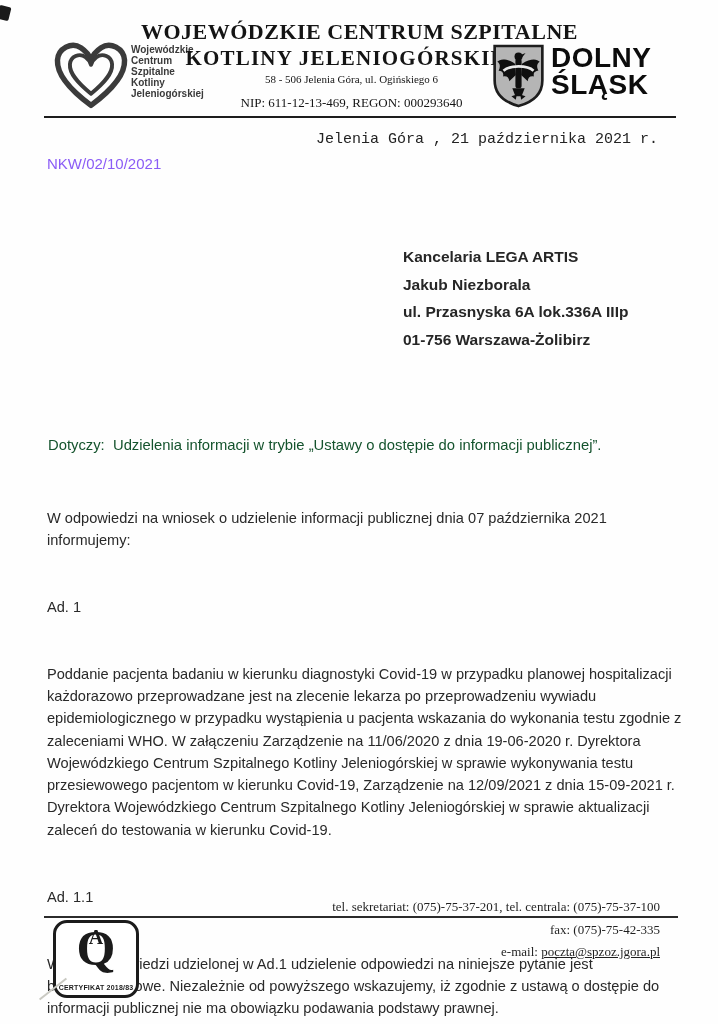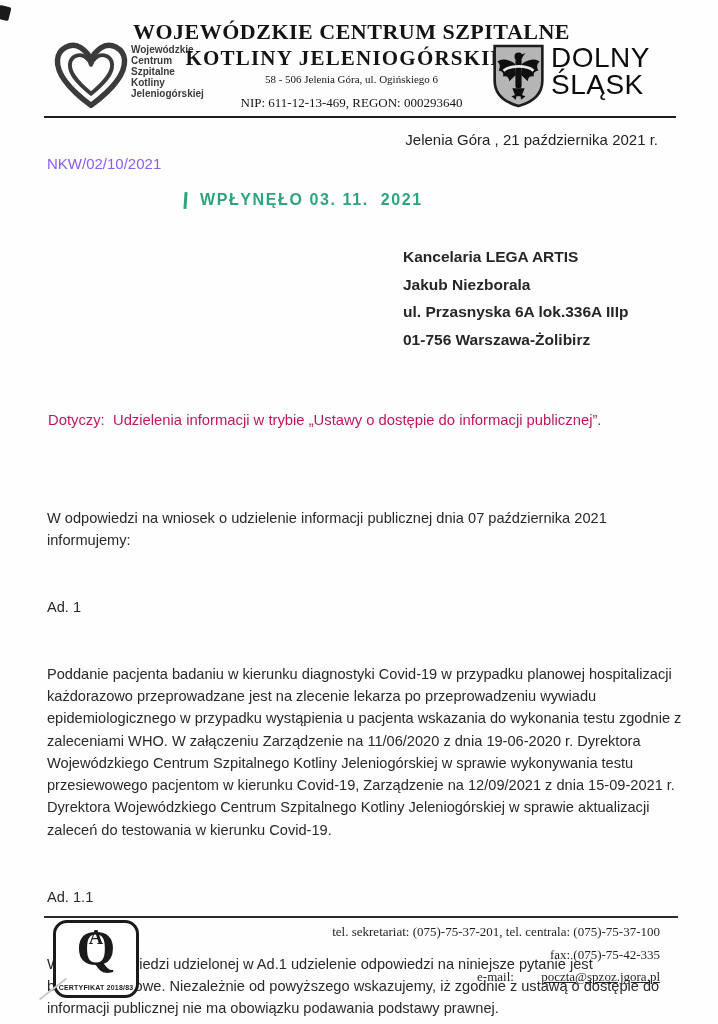--- a/index.html
+++ b/index.html
@@ -9,48 +9,48 @@
     margin:0 auto;
   }
   
   .artifact-tl{position:absolute;left:-2px;top:6px;width:12px;height:14px;background:#1a1a1a;transform:rotate(14deg);border-radius:2px;}
   .pencil-mark{position:absolute;left:36px;top:988px;width:34px;height:2px;background:#c9c9c2;transform:rotate(-38deg);}
 
   
   .heart-logo{position:absolute;left:52px;top:38px;}
   .logo-caption{position:absolute;left:131px;top:44px;font-size:10px;font-weight:bold;line-height:11px;color:#3a3a3a;white-space:pre;}
   .org-block{position:absolute;left:125px;right:140px;top:19px;text-align:center;font-family:"Liberation Serif",serif;color:#141414;}
-  .org-line1{font-size:22px;font-weight:bold;letter-spacing:.5px;}
+  .org-line1{font-size:22px;font-weight:bold;letter-spacing:.5px;text-align:right;}
   .org-line2{font-size:21px;font-weight:bold;letter-spacing:1.2px;margin-top:1px;}
   .org-address{font-size:11px;margin-top:2px;}
   .org-reg{font-size:13px;margin-top:10px;}
   .crest{position:absolute;left:492px;top:43px;}
-  .region{position:absolute;left:551px;top:44px;font-weight:normal;font-size:28px;line-height:27px;color:#0c0c0c;letter-spacing:.5px;}
+  .region{position:absolute;left:551px;top:44px;font-weight:bold;font-size:28px;line-height:27px;color:#0c0c0c;letter-spacing:.5px;}
   .header-rule{position:absolute;left:44px;right:42px;top:116px;height:2px;background:#1d1d1d;}
 
   
-  .place-date{position:absolute;right:60px;top:131px;font-size:15px;color:#232323;}
+  .place-date{position:absolute;right:60px;top:131px;font-size:15px;color:#232323;font-family:Liberation Mono, monospace;}
   .reference{position:absolute;left:47px;top:155px;font-size:15px;color:#8b5cf6;}
 
   
   .stamp{position:absolute;left:184px;top:191px;display:flex;align-items:center;gap:13px;}
   .stamp-tick{width:3px;height:17px;background:#2ca57b;transform:rotate(4deg);}
   .stamp-text{color:#2ca57b;font-weight:bold;font-size:16px;letter-spacing:1.6px;white-space:pre;}
 
   
   .recipient{position:absolute;left:378px;top:243px;font-size:15.5px;font-weight:bold;color:#262626;line-height:27.5px;white-space:pre;margin-left:25px;}
 
   
-  .subject{position:absolute;left:48px;top:412px;font-size:14.8px;color:#be185d;white-space:pre;}
+  .subject{position:absolute;left:48px;top:437px;font-size:14.8px;color:#14532d;white-space:pre;}
   .body-text{position:absolute;left:47px;top:462px;font-size:14.6px;line-height:22.3px;color:#292929;white-space:pre;}
 
   
   .footer-rule{position:absolute;left:44px;right:40px;top:916px;height:2px;background:#2b2b2b;}
-  .contact{position:absolute;right:58px;top:921px;text-align:right;font-family:"Liberation Serif",serif;font-size:13px;line-height:22.5px;color:#1f1f1f;}
-  .email-link{text-decoration:underline;margin-left:24px;}
+  .contact{position:absolute;right:58px;top:896px;text-align:right;font-family:"Liberation Serif",serif;font-size:13px;line-height:22.5px;color:#1f1f1f;}
+  .email-link{text-decoration:underline;}
   .cert{position:absolute;left:53px;top:920px;width:80px;height:72px;border:3px solid #1b1b1b;border-radius:14px;background:#fff;}
   .cert-q{position:absolute;left:0;right:0;top:-3px;text-align:center;font-family:"Liberation Serif",serif;font-weight:bold;font-size:50px;line-height:56px;color:#1b1b1b;}
   .cert-a{position:absolute;left:0;right:0;top:3px;text-align:center;font-family:"Liberation Serif",serif;font-weight:bold;font-size:20px;color:#1b1b1b;}
   .cert-caption{position:absolute;left:0;right:0;bottom:4px;text-align:center;font-size:7px;font-weight:bold;letter-spacing:.2px;color:#1b1b1b;}
 </style>
 </head>
 <body>
 
 <div class="page">
 
@@ -94,24 +94,20 @@
   <div class="region">
     <div>DOLNY</div>
     <div>ŚLĄSK</div>
   </div>
 
   <div class="header-rule"></div>
 
   <div class="place-date">Jelenia Góra , 21 października 2021 r.</div>
   <div class="reference">NKW/02/10/2021</div>
 
-  <div class="stamp">
-    <div class="stamp-tick"></div>
-    <div class="stamp-text">WPŁYNĘŁO 03. 11.  2021</div>
-  </div>
 
   <div class="recipient">Kancelaria LEGA ARTIS
 Jakub Niezborala
 ul. Przasnyska 6A lok.336A IIIp
 01-756 Warszawa-Żolibirz</div>
 
   <div class="subject">Dotyczy:  Udzielenia informacji w trybie „Ustawy o dostępie do informacji publicznej”.</div>
 
   <div class="body-text">
     <div>W odpowiedzi na wniosek o udzielenie informacji publicznej dnia 07 października 2021

